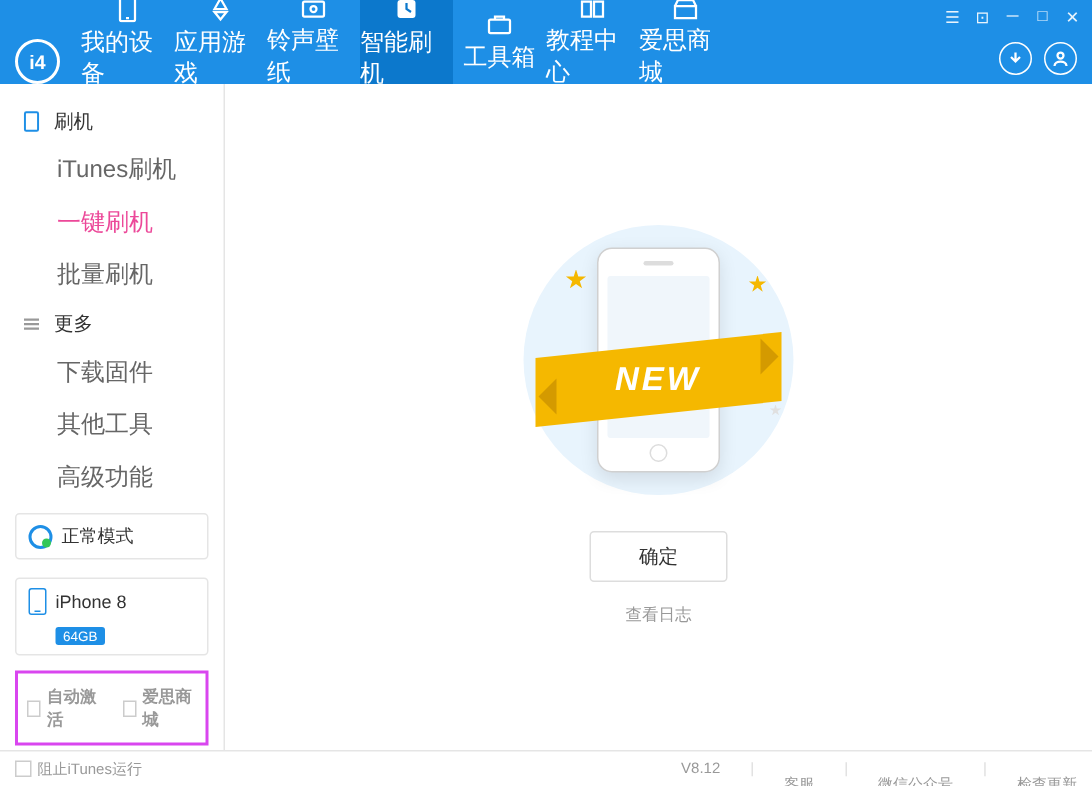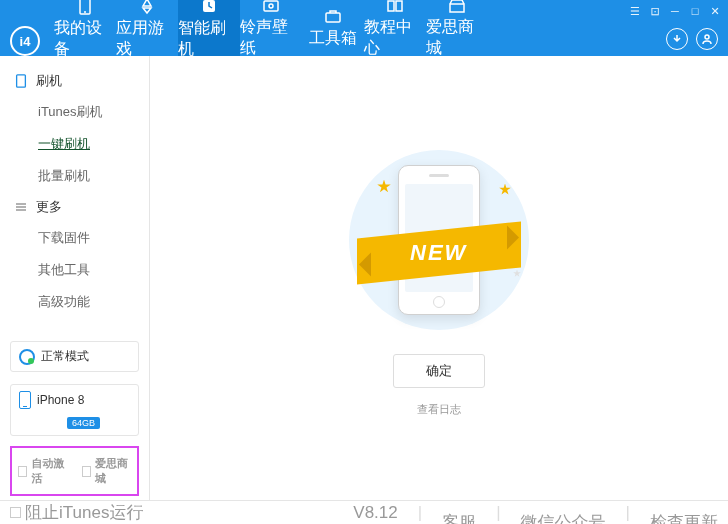--- a/index.html
+++ b/index.html
@@ -21,30 +21,30 @@
 .header-right span { width: 14px; height: 14px; display: flex; align-items: center; justify-content: center; font-size: 11px; cursor: pointer; opacity: .9; }
 .header-circles { position: absolute; right: 10px; bottom: 6px; display: flex; gap: 8px; }
 .hc { width: 22px; height: 22px; border: 1.5px solid #fff; border-radius: 50%; display: flex; align-items: center; justify-content: center; cursor: pointer; }
 .hc svg { stroke: #fff; fill: none; stroke-width: 1.5; }
 
 
 .body { display: flex; height: 444px; }
 .sidebar { width: 150px; border-right: 1px solid #e5e5e5; display: flex; flex-direction: column; padding-top: 10px; }
 .side-group { padding: 6px 14px; display: flex; align-items: center; gap: 8px; color: #333; font-size: 13px; }
 .side-group .gicon { width: 14px; height: 14px; color: #1e8fe6; }
-.side-item { padding: 7px 0 7px 38px; font-size: 13px; color: #666; cursor: pointer; }
-.side-item.active { color: #14532d; text-decoration: underline; }
+.side-item { padding: 7px 0 7px 38px; font-size: 16px; color: #666; cursor: pointer; }
+.side-item.active { color: #ec4899; }
 .side-spacer { flex: 1; }
 .mode-box, .device-box { margin: 6px 10px; border: 1px solid #e5e5e5; border-radius: 3px; padding: 6px 8px; display: flex; align-items: center; gap: 6px; font-size: 12px; color: #333; }
 .mode-icon { width: 16px; height: 16px; border-radius: 50%; border: 2px solid #1e8fe6; position: relative; }
 .mode-icon::after { content: ""; position: absolute; width: 6px; height: 6px; background: #34c759; border-radius: 50%; bottom: -1px; right: -1px; }
 .device-icon { width: 12px; height: 18px; border: 1.5px solid #1e8fe6; border-radius: 2px; position: relative; }
 .device-icon::after { content: ""; position: absolute; width: 4px; height: 1.5px; background: #1e8fe6; bottom: 1px; left: 50%; transform: translateX(-50%); }
 .storage-badge { background: #1e8fe6; color: #fff; font-size: 9px; padding: 1px 5px; border-radius: 2px; }
-.device-box { flex-wrap: wrap; flex-direction: column; }
+.device-box { flex-wrap: wrap; }
 .device-name-row { display: flex; align-items: center; gap: 6px; width: 100%; }
 .storage-row { padding-left: 18px; }
 .checkbox-row { margin: 4px 10px; padding: 8px 6px; border: 2px solid #d946ef; display: flex; gap: 14px; font-size: 11px; color: #999; font-weight: bold; }
 .cb { display: flex; align-items: center; gap: 4px; cursor: pointer; }
 .cb-box { width: 11px; height: 11px; border: 1px solid #ccc; }
 
 
 .main { flex: 1; display: flex; flex-direction: column; align-items: center; justify-content: center; gap: 14px; position: relative; }
 .illus { width: 200px; height: 200px; position: relative; }
 .circle-bg { position: absolute; width: 180px; height: 180px; background: #e8f4fd; border-radius: 50%; left: 10px; top: 10px; }
@@ -60,21 +60,21 @@
 .star { position: absolute; background: #f5b800; clip-path: polygon(50% 0%, 61% 35%, 98% 35%, 68% 57%, 79% 91%, 50% 70%, 21% 91%, 32% 57%, 2% 35%, 39% 35%); }
 .s1 { width: 14px; height: 14px; left: 38px; top: 40px; }
 .s2 { width: 10px; height: 10px; left: 18px; top: 100px; background: #e0e0e0; }
 .s3 { width: 12px; height: 12px; right: 28px; top: 44px; }
 .s4 { width: 8px; height: 8px; right: 18px; top: 130px; background: #e0e0e0; }
 .success-text { font-size: 16px; color: #333; }
 .ok-btn { padding: 7px 32px; border: 1px solid #ddd; background: #fff; border-radius: 3px; color: #333; font-size: 13px; cursor: pointer; }
 .log-link { font-size: 11px; color: #999; cursor: pointer; }
 
 
-.footer { height: 24px; border-top: 1px solid #e5e5e5; display: flex; align-items: center; padding: 0 10px; font-size: 17px; color: #999; }
+.footer { height: 24px; border-top: 1px solid #e5e5e5; display: flex; align-items: center; padding: 0 10px; font-size: 10px; color: #999; }
 .footer .cb { color: #999; }
 .footer-right { margin-left: auto; display: flex; align-items: center; gap: 20px; }
 .footer-right .sep { color: #ddd; }
 .fr-link { cursor: pointer; margin-top: 20px; }
 </style>
 </head>
 <body>
 
 <div class="header">
   <div class="logo-area">
@@ -91,37 +91,37 @@
       <span>我的设备</span>
     </div>
     <div class="nav-item">
       <span class="nav-icon">
           <svg width="18" height="18" viewBox="0 0 18 18">
             <path d="M9 2l4 7H5z M5 11h8l-4 5z"></path>
           </svg>
         </span>
       <span>应用游戏</span>
     </div>
+    <div class="nav-item">
+      <span class="nav-icon">
+          <svg width="18" height="16" viewBox="0 0 18 16">
+            <rect x="2" y="3" width="14" height="10" rx="1"></rect>
+            <circle cx="9" cy="8" r="2"></circle>
+          </svg>
+        </span>
+      <span>铃声壁纸</span>
+    </div>
     <div class="nav-item active">
       <span class="nav-icon">
           <svg width="18" height="18" viewBox="0 0 18 18">
             <rect x="3" y="3" width="12" height="12" rx="2" fill="#fff" stroke="none"></rect>
             <path d="M9 5v4l3 2" stroke="#0c78cc"></path>
           </svg>
         </span>
       <span>智能刷机</span>
-    </div>
-    <div class="nav-item">
-      <span class="nav-icon">
-          <svg width="18" height="16" viewBox="0 0 18 16">
-            <rect x="2" y="3" width="14" height="10" rx="1"></rect>
-            <circle cx="9" cy="8" r="2"></circle>
-          </svg>
-        </span>
-      <span>铃声壁纸</span>
     </div>
     <div class="nav-item">
       <span class="nav-icon">
           <svg width="18" height="16" viewBox="0 0 18 16">
             <rect x="2" y="5" width="14" height="9" rx="1"></rect>
             <path d="M6 5V3h6v2"></path>
           </svg>
         </span>
       <span>工具箱</span>
     </div>

